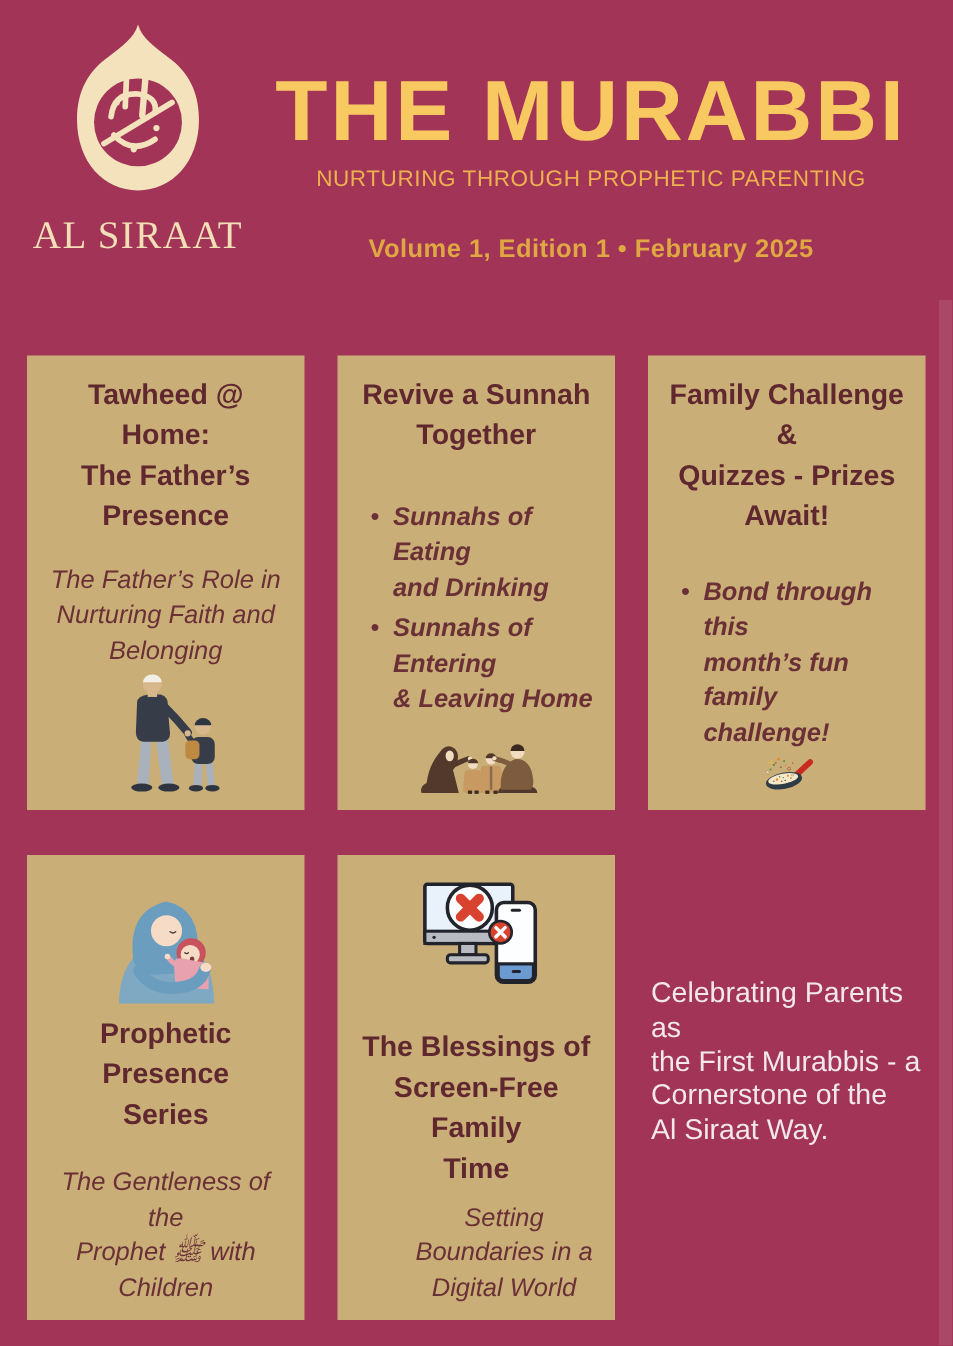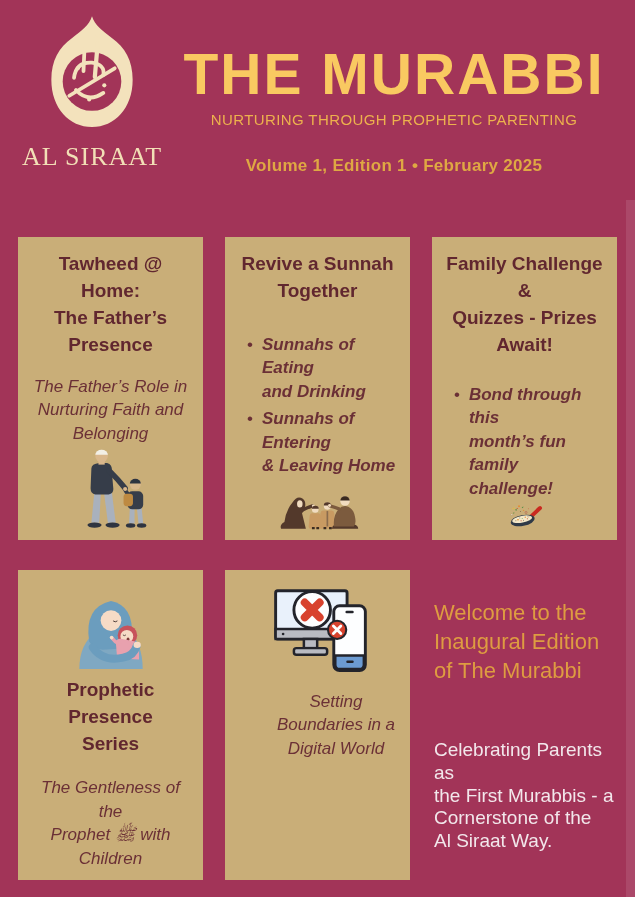--- a/index.html
+++ b/index.html
@@ -284,28 +284,28 @@
         <path d="M49 22 L67 40 M67 22 L49 40" stroke="#D8422E" stroke-width="9.5" stroke-linecap="round"></path>
 
         <rect x="84" y="26" width="38" height="78" rx="7" fill="#FDFEFF" stroke="#23242B" stroke-width="3.5"></rect>
         <rect x="98" y="32" width="10" height="3" rx="1.5" fill="#23242B"></rect>
         <path d="M85.8 86 h34.4 v11 q0 5.2 -5.2 5.2 h-24 q-5.2 0 -5.2 -5.2 Z" fill="#6C9BD2" stroke="#23242B" stroke-width="3"></path>
         <rect x="99" y="92" width="9" height="3" rx="1.5" fill="#23242B"></rect>
 
         <circle cx="88" cy="55" r="11" fill="#D8422E" stroke="#23242B" stroke-width="2.5"></circle>
         <path d="M83.5 50.5 L92.5 59.5 M92.5 50.5 L83.5 59.5" stroke="#FDFEFF" stroke-width="3.4" stroke-linecap="round"></path>
       </svg>
+      <div class="card-title">The Blessings of
+Screen-Free Family
+Time</div>
       <div class="card-sub">Setting Boundaries in a
 Digital World</div>
     </div>
 
     <div class="welcome">
-      <div class="welcome-heading">Welcome to the
-Inaugural Edition
-of The Murabbi</div>
       <div class="welcome-body">Celebrating Parents as
 the First Murabbis - a
 Cornerstone of the
 Al Siraat Way.</div>
     </div>
 
   </div>
 
   <div class="edge-strip"></div>
 </div>

